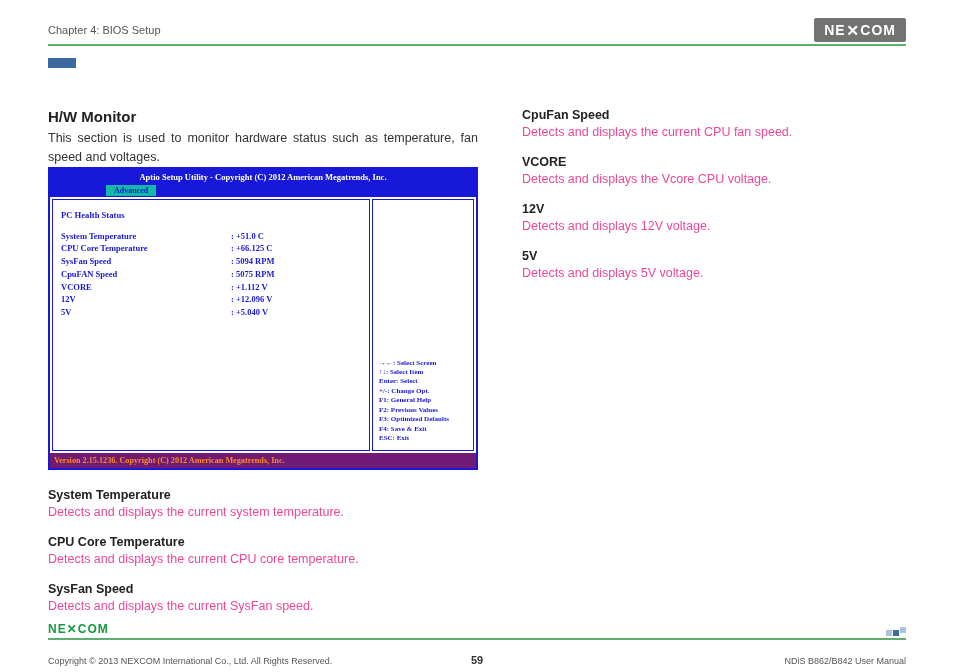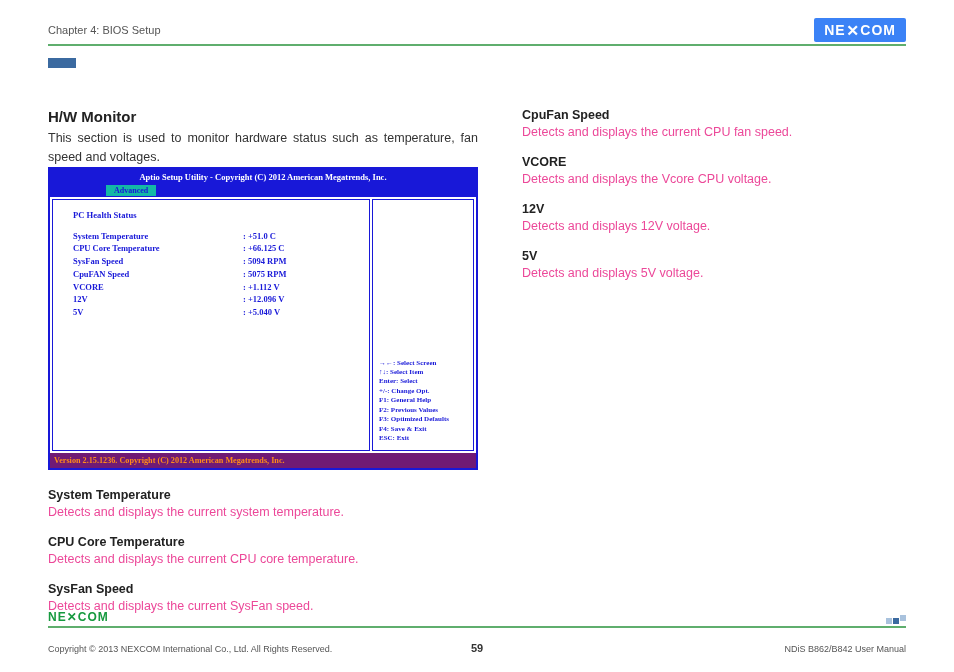--- a/index.html
+++ b/index.html
@@ -26,21 +26,21 @@
     margin-bottom: 2px;
   }
   .accent-bar {
     width: 28px;
     height: 10px;
     background: #3b6aa0;
     margin-top: 12px;
     margin-bottom: 40px;
   }
   .logo {
-    background: #3b82f6;
+    background: #737373;
     color: #fff;
     font-weight: 700;
     font-size: 14px;
     letter-spacing: 1px;
     padding: 4px 10px;
     border-radius: 2px;
     font-family: Arial, sans-serif;
     display: inline-flex;
     align-items: center;
   }
@@ -93,21 +93,21 @@
     font-size: 8px;
   }
   .bios-body {
     display: flex;
     height: 256px;
   }
   .bios-main {
     flex: 1;
     border: 1px solid #1818d8;
     margin: 2px;
-    padding: 10px 20px;
+    padding: 10px 8px;
     display: flex;
     flex-direction: column;
   }
   .bios-side {
     width: 102px;
     border: 1px solid #1818d8;
     margin: 2px 2px 2px 0;
     padding: 6px 6px;
     display: flex;
     flex-direction: column;
@@ -127,21 +127,21 @@
     color: #ff8c1a;
     font-weight: 700;
     padding: 3px 4px;
     font-size: 8.2px;
   }
   .item-block { margin-bottom: 14px; }
   .item-title { font-weight: 700; font-size: 12.5px; margin-bottom: 1px; color:#222;}
   .item-desc { font-size: 12.5px; color: #ec4899; line-height: 1.45; }
   .footer {
     position: absolute;
-    left: 48px; right: 48px; bottom: 18px;
+    left: 48px; right: 48px; bottom: 6px;
   }
   .footer-rule { height: 2px; background: #5fae6d; margin-top: 2px; }
   .footer-row {
     display: flex;
     justify-content: space-between;
     align-items: center;
     font-size: 9px;
     color: #555;
     margin-top: 16px;
   }

